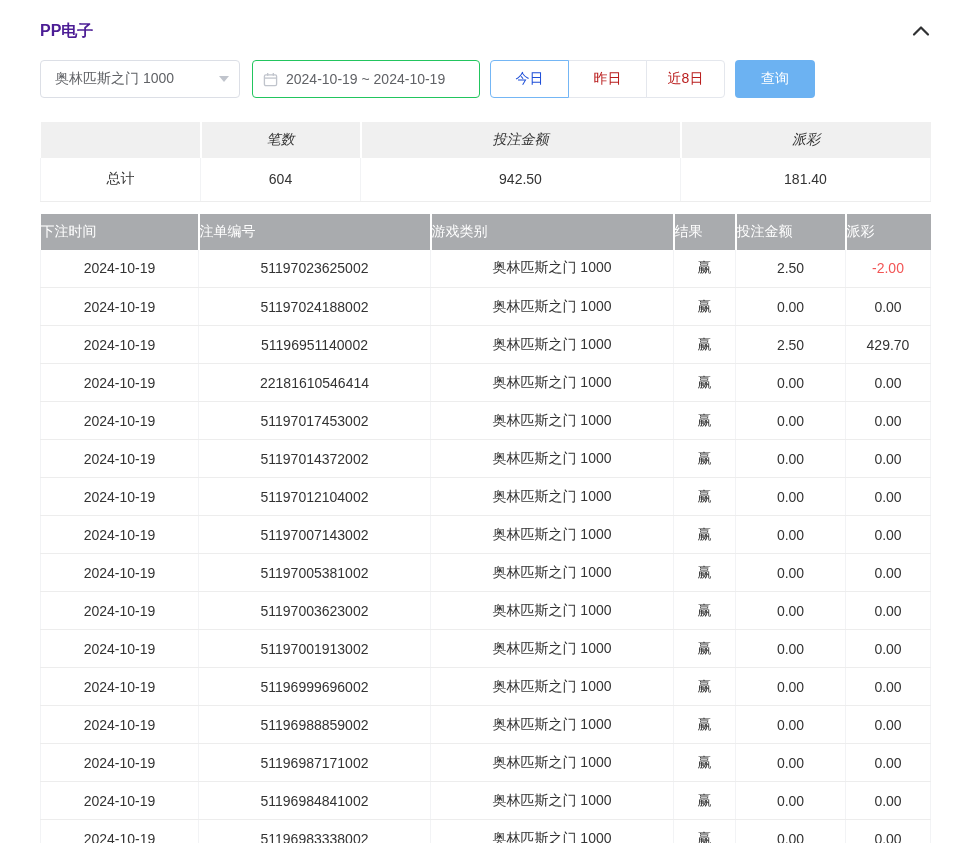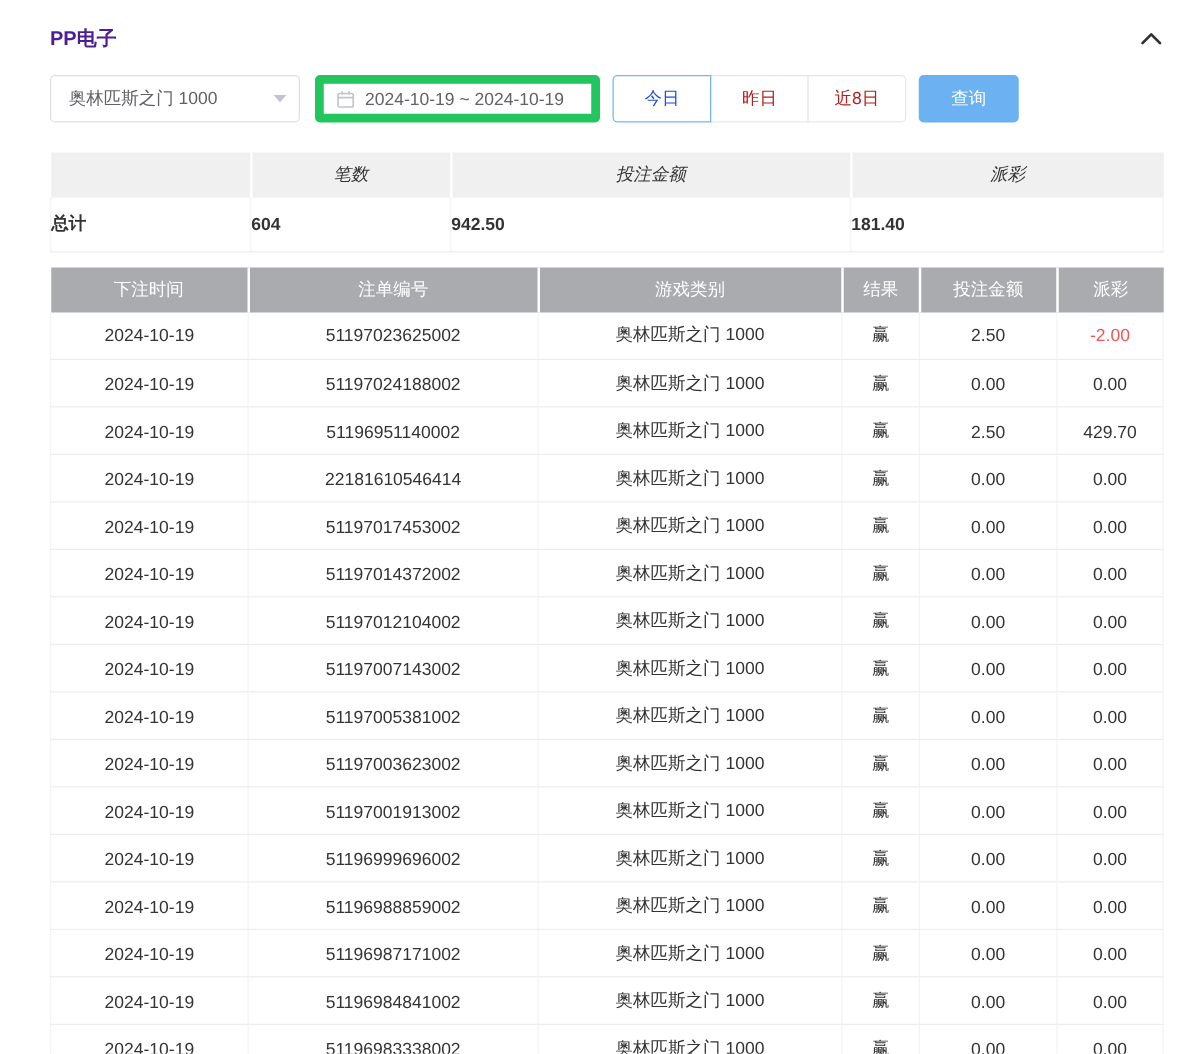--- a/index.html
+++ b/index.html
@@ -10,44 +10,44 @@
   .title-row { display: flex; justify-content: space-between; align-items: center; height: 26px; }
   .page-title { font-size: 16px; font-weight: bold; color: #4c1d95; }
   .collapse-btn { cursor: pointer; display: flex; align-items: center; }
 
   .filter-row { margin-top: 16px; display: flex; align-items: center; }
   .select-box { width: 200px; height: 38px; border: 1px solid #dcdfe6; border-radius: 4px;
     display: flex; align-items: center; justify-content: space-between; padding: 0 10px 0 14px;
     color: #606266; font-size: 14px; cursor: pointer; background: #fff; }
   .caret-down { width: 0; height: 0; border-left: 5px solid transparent; border-right: 5px solid transparent;
     border-top: 6px solid #c0c4cc; }
-  .date-box { margin-left: 12px; width: 228px; height: 38px; border: 7px solid #22c55e; border-radius: 4px;
+  .date-box { margin-left: 12px; width: 228px; height: 38px; border: 1px solid #22c55e; border-radius: 4px;
     display: flex; align-items: center; padding: 0 10px; color: #606266; font-size: 14px; gap: 8px;
     cursor: pointer; background: #fff; }
   .btn-group { margin-left: 10px; display: flex; }
   .quick-btn { width: 79px; height: 38px; background: #fff; border: 1px solid #e4e7ed; color: #b91c1c;
     font-size: 14px; cursor: pointer; margin-left: -1px; font-family: inherit; }
   .quick-btn:first-child { margin-left: 0; border-radius: 4px 0 0 4px; }
   .quick-btn:last-child { border-radius: 0 4px 4px 0; }
   .quick-btn.active { border-color: #74b6f5; color: #1d4ed8; position: relative; z-index: 1; }
   .search-btn { margin-left: 10px; width: 80px; height: 38px; background: #6cb2f2; color: #fff;
     border: none; border-radius: 4px; font-size: 14px; cursor: pointer; font-family: Liberation Serif, serif; }
 
   table { border-collapse: collapse; table-layout: fixed; width: 890px; font-size: 14px; }
 
   .summary-table { margin-top: 24px; }
   .summary-table th { background: #f0f0f0; height: 36px; font-weight: normal; color: #333;
     border-left: 2px solid #fff; text-align: center; font-style: italic; }
   .summary-table th:first-child { border-left: none; }
-  .summary-table td { height: 43px; text-align: left; color: #333;
-    border-bottom: 1px solid #ededed; border-left: 1px solid #f2f3f5; border-right: 1px solid #f2f3f5; font-weight: bold; }
+  .summary-table td { height: 43px; text-align: center; color: #333;
+    border-bottom: 1px solid #ededed; border-left: 1px solid #f2f3f5; border-right: 1px solid #f2f3f5; }
 
   .bet-table { margin-top: 12px; }
   .bet-table th { background: #a9abae; color: #fff; height: 36px; font-weight: normal;
-    border-left: 2px solid #fff; text-align: center; }
+    border-left: 2px solid #fff; text-align: left; }
   .bet-table th:first-child { border-left: none; }
   .bet-table td { height: 38px; text-align: center; color: #333;
     border: 1px solid #f2f3f5; border-top: none; border-bottom: 1px solid #ededed; }
   .bet-table td.neg { color: #f25555; }
 </style>
 </head>
 <body>
 
 <div class="container">
 

